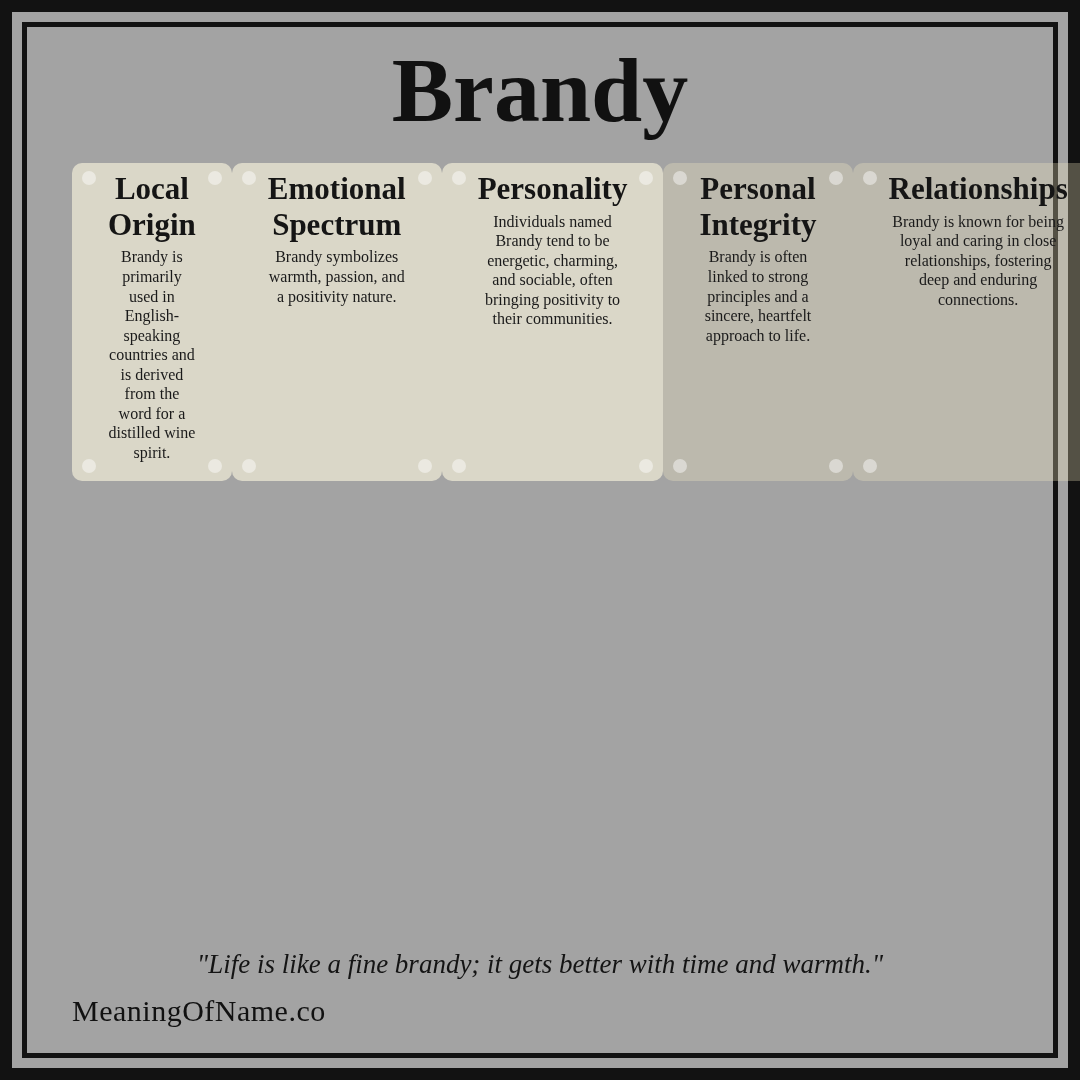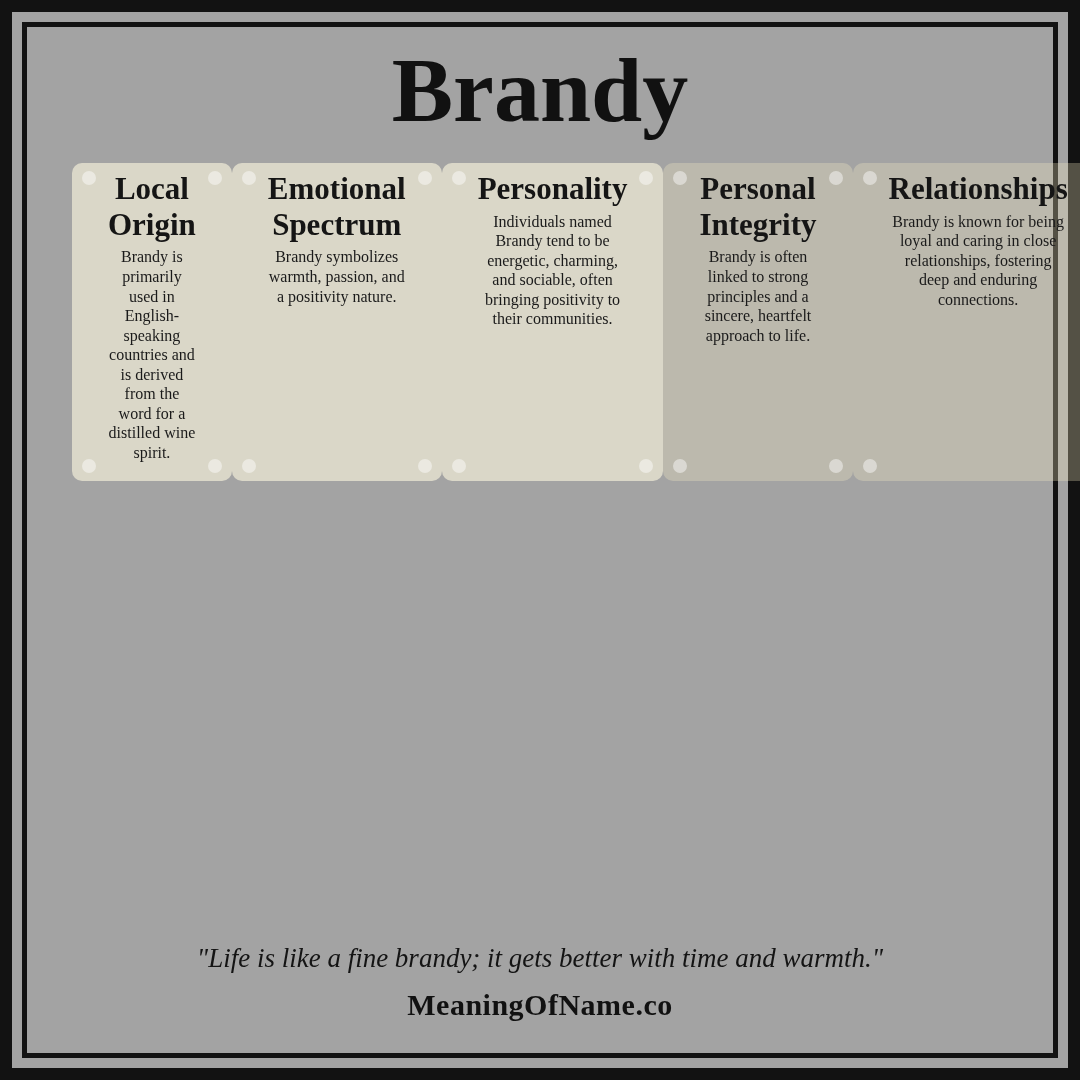--- a/index.html
+++ b/index.html
@@ -112,26 +112,26 @@
     flex: 1 1 auto;
   }
   .quote {
     text-align: center;
     font-style: italic;
     font-size: 27px;
     color: #141414;
     margin: 0 0 14px 0;
   }
   .brandline {
-    text-align: center;
+    text-align: left;
     font-size: 30px;
-    font-weight: bold;
+    font-weight: normal;
     color: #111111;
     letter-spacing: 0.5px;
-    margin: 0 0 6px 0;
+    margin: 0 0 0 0;
   }
 </style>
 </head>
 <body>
 
 <div class="poster">
   <div class="frame-outer"></div>
   <div class="frame-inner"></div>
 
   <div class="content">

